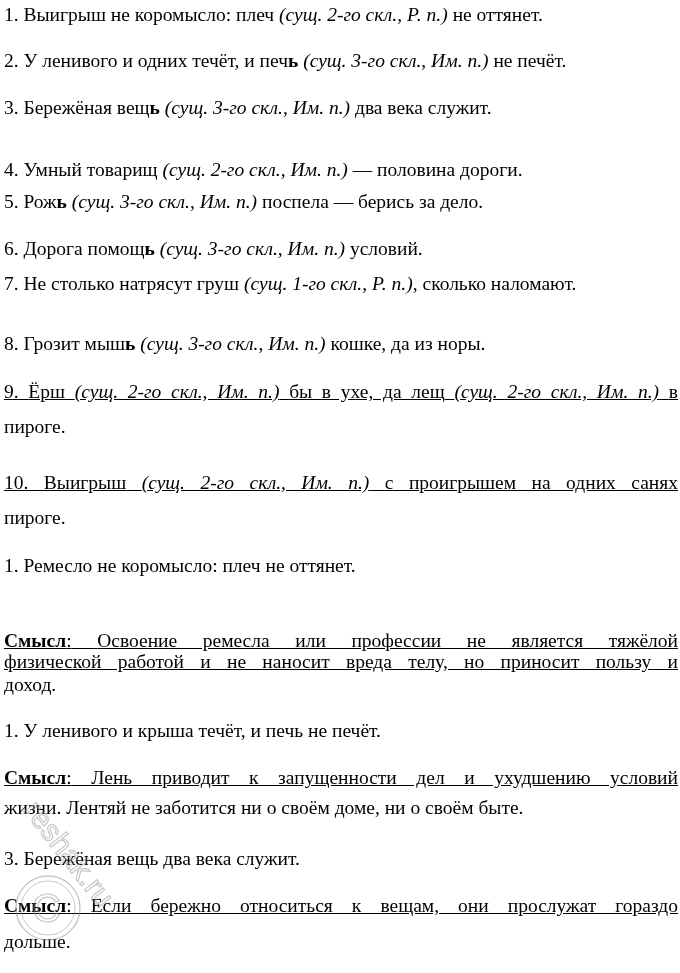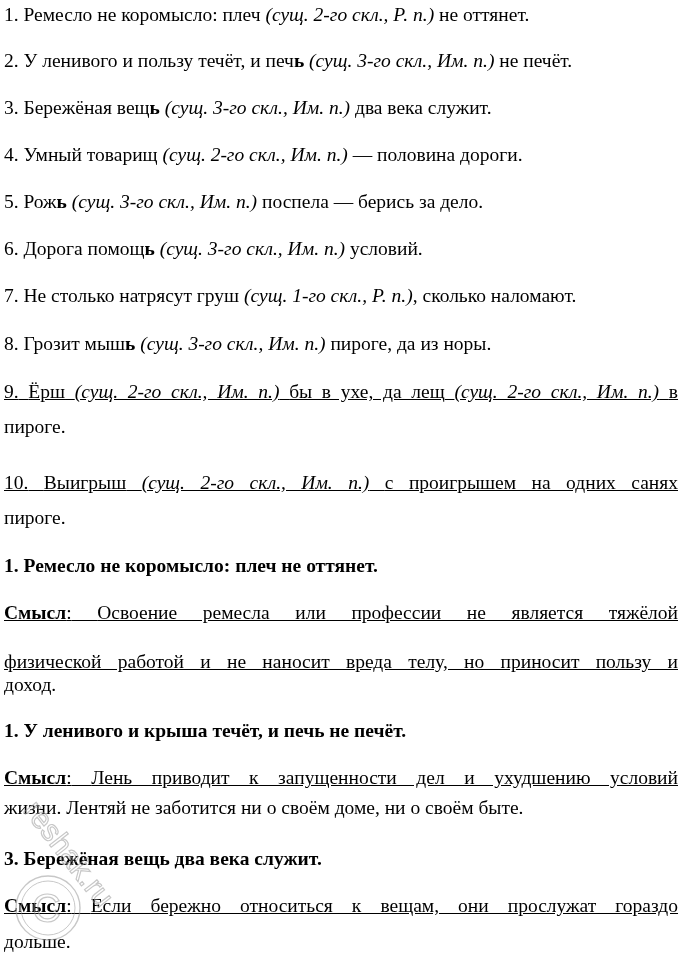--- a/index.html
+++ b/index.html
@@ -23,87 +23,87 @@
       white-space: nowrap;
       line-height: 24px;
     }
     .justify {
       text-align: justify;
       text-align-last: justify;
       white-space: normal;
       text-decoration: underline;
     }
     .it { font-style: italic; text-align: right; }
-    .b { font-weight: bold; }
+    .b { font-weight: normal; }
     .watermark {
       position: absolute;
       left: 10px;
       top: 790px;
       width: 130px;
       height: 190px;
       pointer-events: none;
       opacity: 0.55;
     }
   </style>
 </head>
 <body>
 
 <div class="line" style="top:3px">
   <span>1.</span>
-  <span>Ремесло не коромысло: плеч</span>
+  <span>Выигрыш не коромысло: плеч</span>
   <span class="it">(сущ. 2-го скл., Р. п.)</span>
   <span>не оттянет.</span>
 </div>
 
 <div class="line" style="top:49px">
   <span>2.</span>
-  <span><span>У ленивого и пользу течёт, и печ</span><b>ь</b></span>
+  <span><span>У ленивого и одних течёт, и печ</span><b>ь</b></span>
   <span class="it">(сущ. 3-го скл., Им. п.)</span>
   <span>не печёт.</span>
 </div>
 
 <div class="line" style="top:96px">
   <span>3.</span>
   <span><span>Бережёная вещ</span><b>ь</b></span>
   <span class="it">(сущ. 3-го скл., Им. п.)</span>
   <span>два века служит.</span>
 </div>
 
-<div class="line" style="top:143px">
+<div class="line" style="top:158px">
   <span>4.</span>
   <span>Умный товарищ</span>
   <span class="it">(сущ. 2-го скл., Им. п.)</span>
   <span>— половина дороги.</span>
 </div>
 
 <div class="line" style="top:190px">
   <span>5.</span>
   <span><span>Рож</span><b>ь</b></span>
   <span class="it">(сущ. 3-го скл., Им. п.)</span>
   <span>поспела — берись за дело.</span>
 </div>
 
 <div class="line" style="top:237px">
   <span>6.</span>
   <span><span>Дорога помощ</span><b>ь</b></span>
   <span class="it">(сущ. 3-го скл., Им. п.)</span>
   <span>условий.</span>
 </div>
 
-<div class="line" style="top:284px">
+<div class="line" style="top:272px">
   <span>7.</span>
   <span>Не столько натрясут груш</span>
   <span class="it">(сущ. 1-го скл., Р. п.)</span><span>, сколько наломают.</span>
 </div>
 
 <div class="line" style="top:332px">
   <span>8.</span>
   <span><span>Грозит мыш</span><b>ь</b></span>
   <span class="it">(сущ. 3-го скл., Им. п.)</span>
-  <span>пироге, да из норы.</span>
+  <span>кошке, да из норы.</span>
 </div>
 
 <div class="line justify" style="top:380px">
   <span>9.</span>
   <span>Ёрш</span>
   <span class="it">(сущ. 2-го скл., Им. п.)</span>
   <span>бы в ухе, да лещ</span>
   <span class="it">(сущ. 2-го скл., Им. п.)</span>
   <span>в</span>
 </div>
@@ -115,21 +115,21 @@
   <span>10.</span>
   <span>Выигрыш</span>
   <span class="it">(сущ.  2-го  скл.,  Им.  п.)</span>
   <span>с  проигрышем  на  одних  санях</span>
 </div>
 <div class="line" style="top:506px">
   <span>пироге.</span>
 </div>
 
 <div class="line b" style="top:554px">1. Ремесло не коромысло: плеч не оттянет.</div>
-<div class="line justify" style="top:601px">
+<div class="line justify" style="top:629px">
   <span><b>Смысл</b>:</span>
   <span>Освоение ремесла или профессии не является тяжёлой</span>
 </div>
 <div class="line justify" style="top:650px">физической работой и не наносит вреда телу, но приносит пользу и</div>
 <div class="line" style="top:673px">доход.</div>
 
 <div class="line b" style="top:719px">1. У ленивого и крыша течёт, и печь не печёт.</div>
 <div class="line justify" style="top:766px">
   <span><b>Смысл</b>:</span>
   <span>Лень приводит к запущенности дел и ухудшению условий</span>

